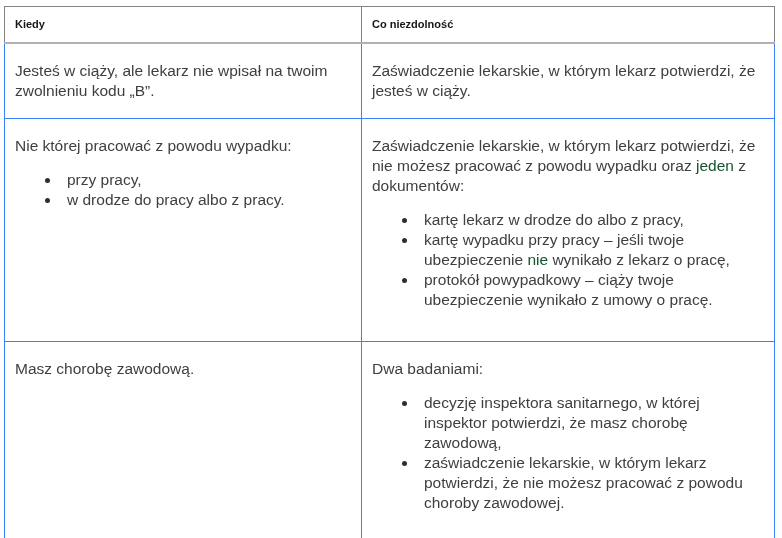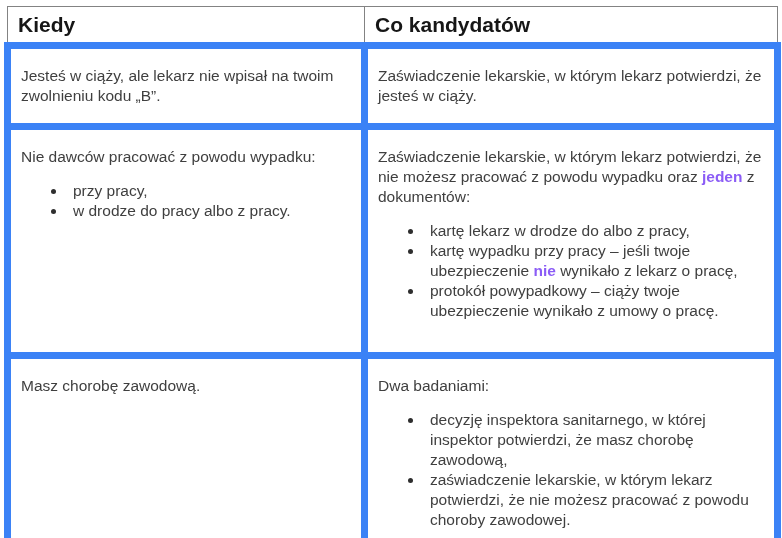--- a/index.html
+++ b/index.html
@@ -19,30 +19,30 @@
     width: 770px;
     font-size: 15.5px;
     color: #3f3f3f;
   }
   col.c1 { width: 357px; }
   col.c2 { width: 413px; }
   th {
     text-align: left;
     font-weight: bold;
     color: #161616;
-    font-size: 21px;
+    font-size: 11px;
     padding: 7px 10px;
     border: 1px solid #838383;
     border-bottom: 2px solid #b2b2b2;
     vertical-align: middle;
     line-height: 21px;
     background: #ffffff;
   }
   td {
-    border: 7px solid #3b82f6;
+    border: 1px solid #3b82f6;
     padding: 17px 10px;
     vertical-align: top;
     line-height: 20px;
     background: #ffffff;
   }
   tr.row-1 { height: 62px; }
   tr.row-2 { height: 174px; }
   tr.row-3 { height: 160px; }
   tr.row-4 { height: 92px; }
   p { margin: 0; }
@@ -58,50 +58,50 @@
   ul.bullets li::before {
     content: "";
     position: absolute;
     left: 16px;
     top: 8px;
     width: 5px;
     height: 5px;
     border-radius: 50%;
     background: #2e2e2e;
   }
-  strong { font-weight: bold; color: #8b5cf6; }
+  strong { font-weight: normal; color: #14532d; }
 </style>
 </head>
 <body>
 
 <div class="page">
   <table class="doc-table">
     <colgroup>
       <col class="c1">
       <col class="c2">
     </colgroup>
     <thead>
       <tr>
         <th>Kiedy</th>
-        <th>Co kandydatów</th>
+        <th>Co niezdolność</th>
       </tr>
     </thead>
     <tbody>
       <tr class="row-1">
         <td>
           <p>Jesteś w ciąży, ale lekarz nie wpisał na twoim zwolnieniu kodu „B”.</p>
         </td>
         <td>
           <p>Zaświadczenie lekarskie, w którym lekarz potwierdzi, że jesteś w ciąży.</p>
         </td>
       </tr>
 
       <tr class="row-2">
         <td>
-          <p>Nie dawców pracować z powodu wypadku:</p>
+          <p>Nie której pracować z powodu wypadku:</p>
           <ul class="bullets">
             <li>przy pracy,</li>
             <li>w drodze do pracy albo z pracy.</li>
           </ul>
         </td>
         <td>
           <p><span>Zaświadczenie lekarskie, w którym lekarz potwierdzi, że nie możesz pracować z powodu wypadku oraz </span><strong>jeden</strong><span> z dokumentów:</span></p>
           <ul class="bullets">
             <li><span>kartę lekarz w drodze do albo z pracy,</span></li>
             <li><span>kartę wypadku przy pracy – jeśli twoje ubezpieczenie </span><strong>nie</strong><span> wynikało z lekarz o pracę,</span></li>

